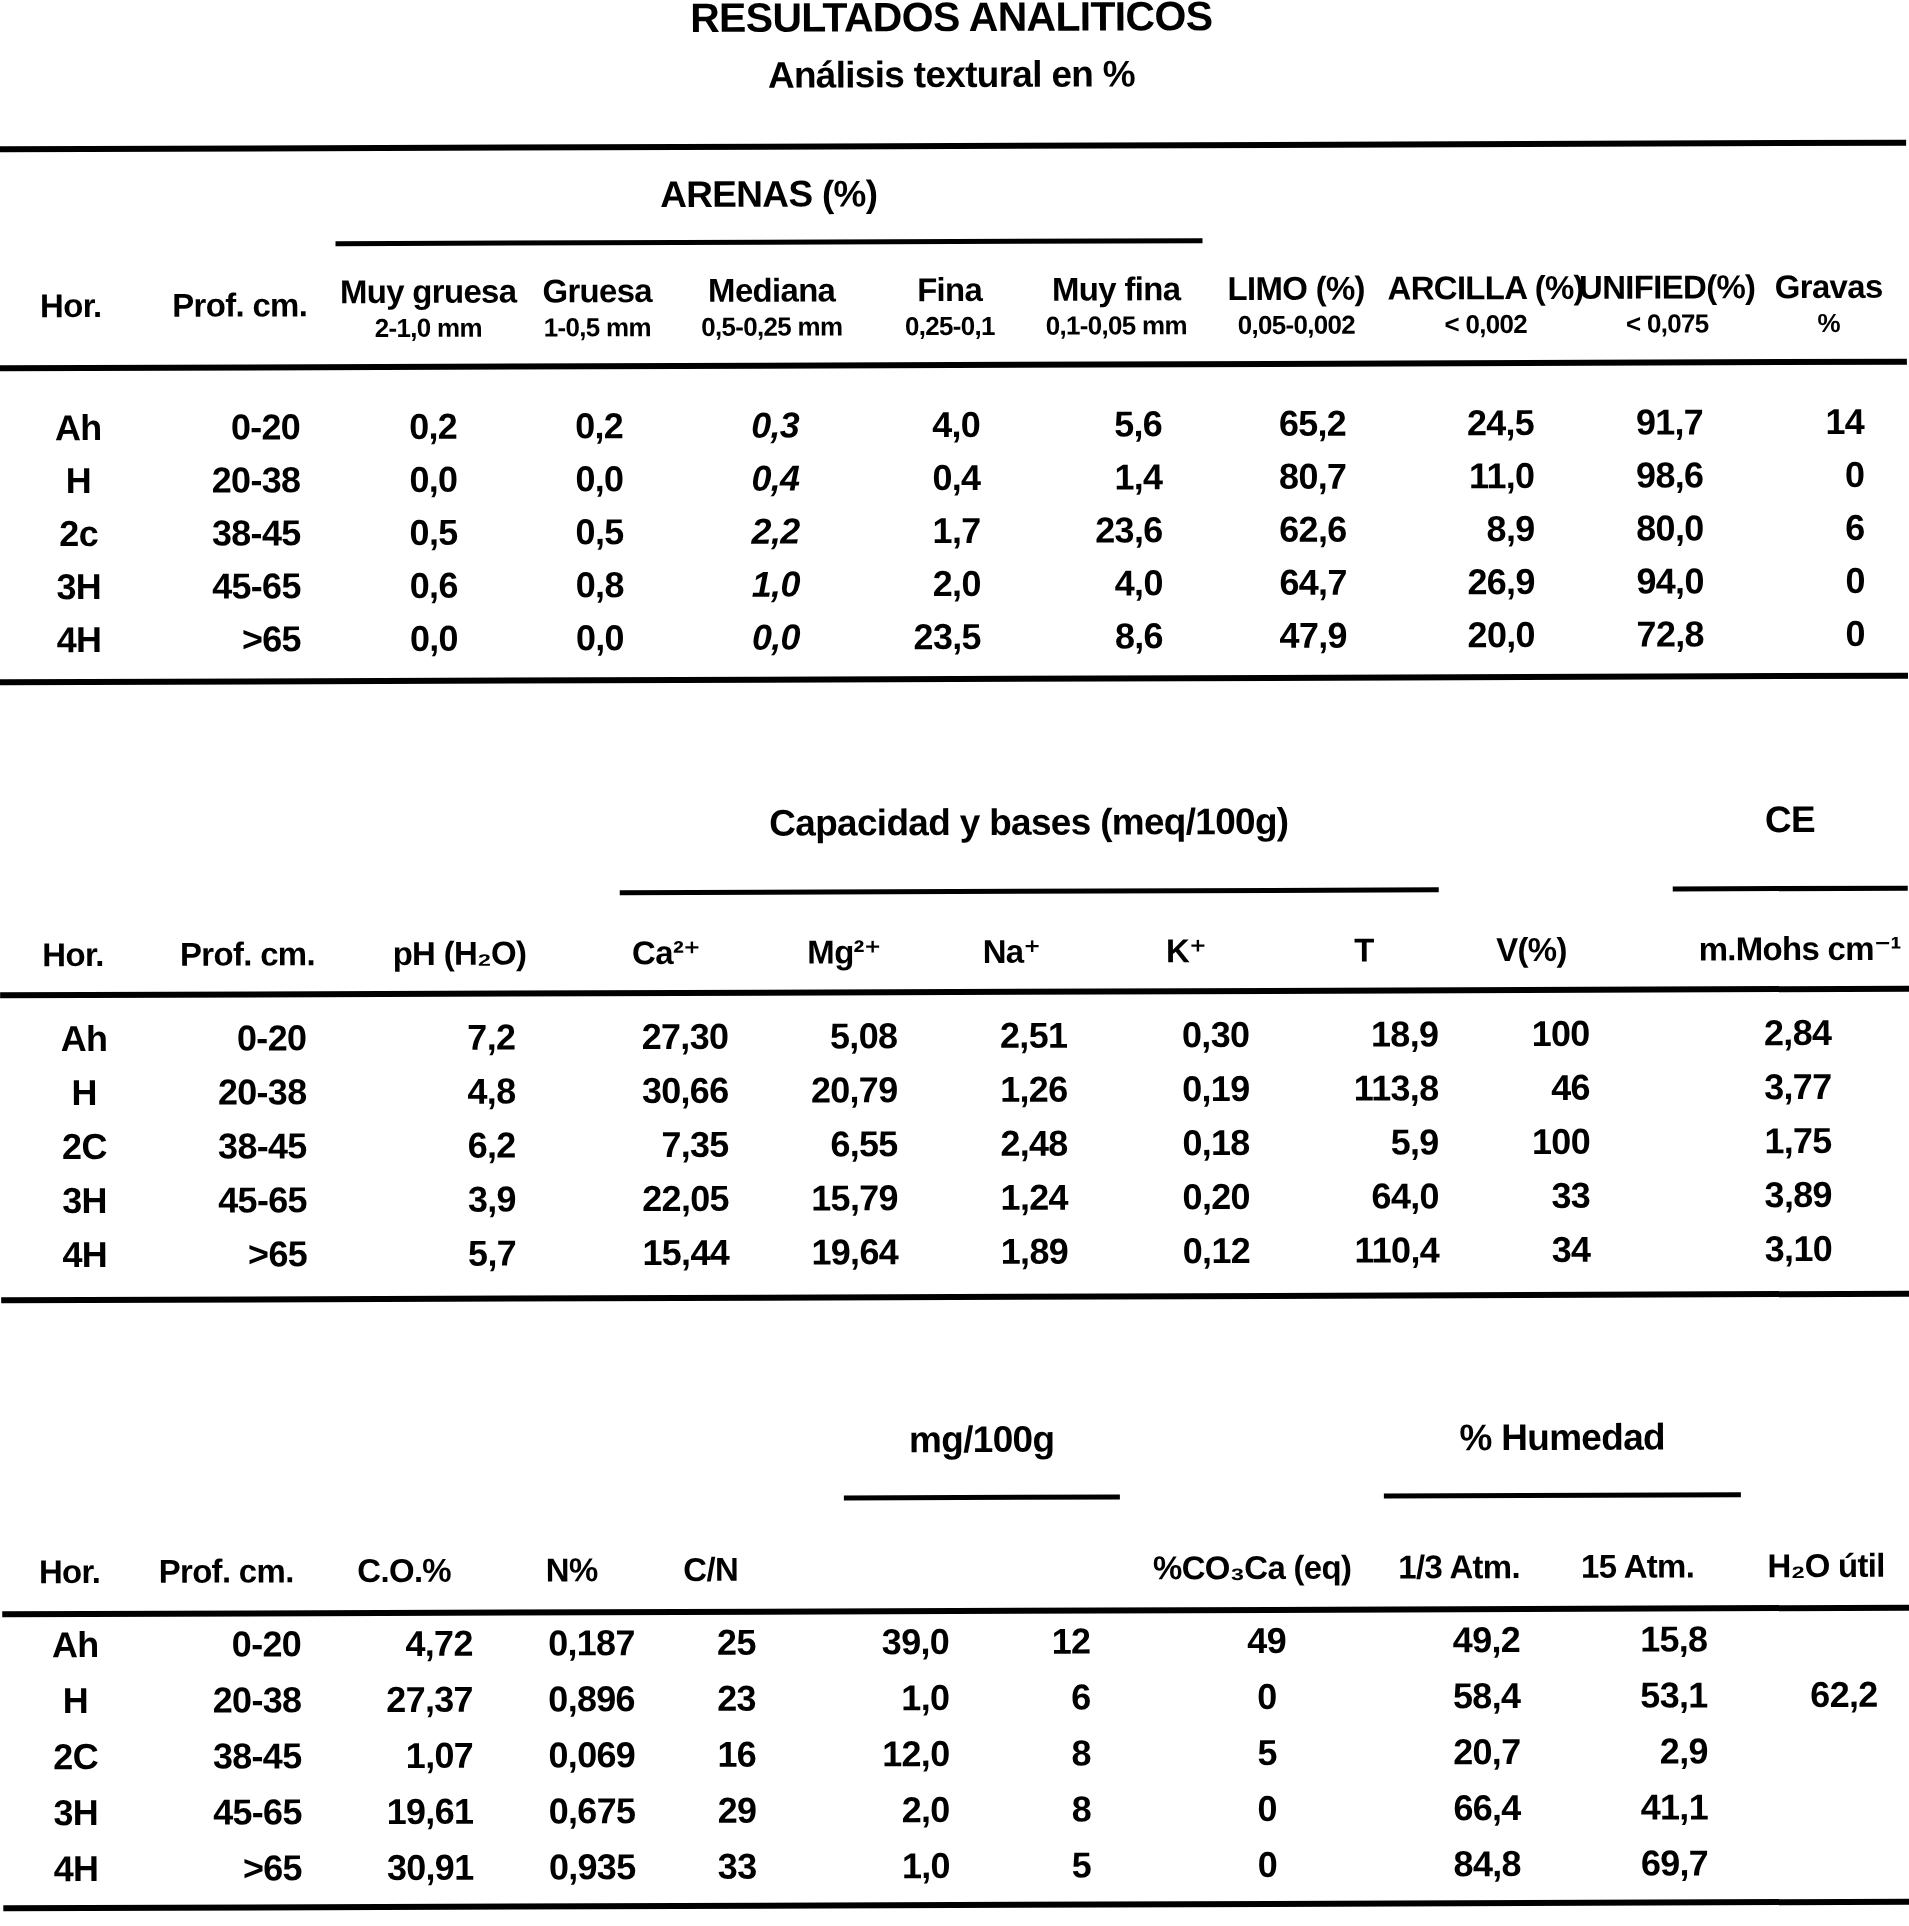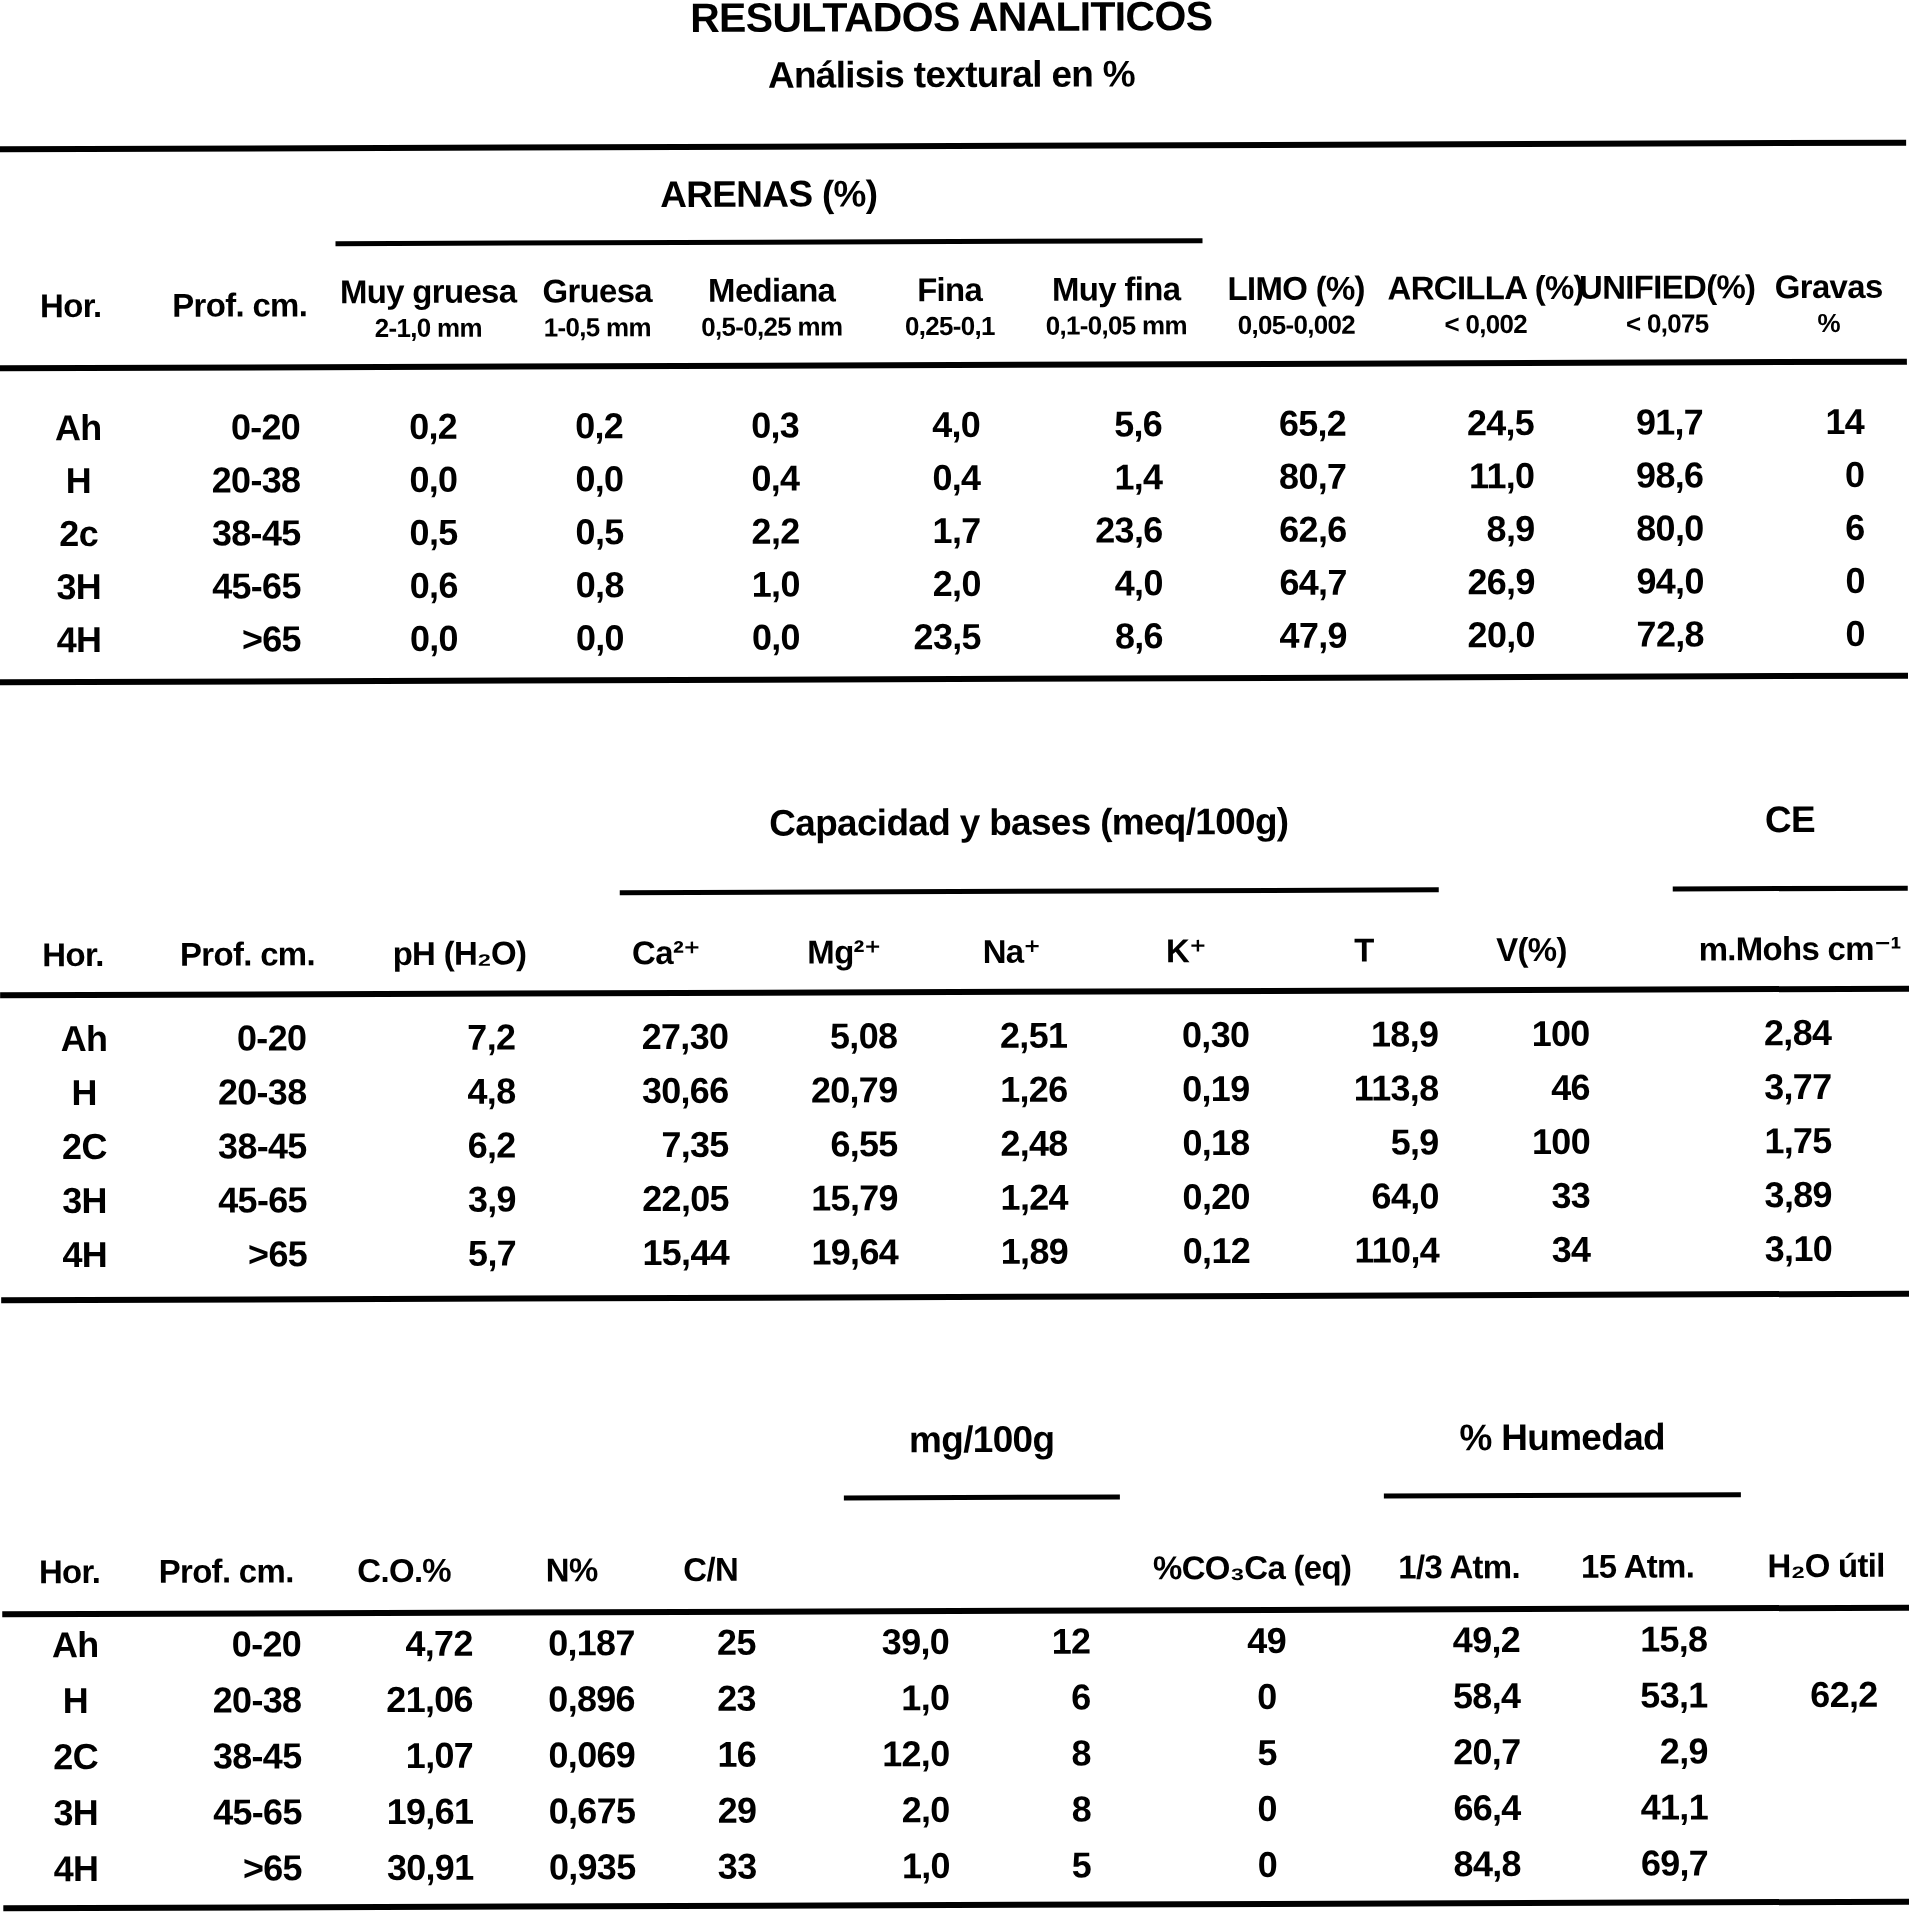--- a/index.html
+++ b/index.html
@@ -32,21 +32,21 @@
   .gouter{height:100%;}
   .ginner{height:100%;border-bottom:5px solid #000;display:flex;align-items:flex-start;justify-content:center;font-size:37px;line-height:1;white-space:nowrap;padding-top:5.7px;}
   .mmohs{justify-content:flex-end;padding-right:7.1px;}
 
   .d{display:flex;align-items:center;justify-content:flex-end;font-size:36px;line-height:1;white-space:nowrap;}
   
   .t1d > .d:nth-child(11n+1){justify-content:center;padding-left:14.3px;}
   .t1d > .d:nth-child(11n+2){padding-right:36px;}
   .t1d > .d:nth-child(11n+3){padding-right:64px;}
   .t1d > .d:nth-child(11n+4){padding-right:51px;}
-  .t1d > .d:nth-child(11n+5){padding-right:71px;}
+  .t1d > .d:nth-child(11n+5){padding-right:71px;font-style:italic;}
   .t1d > .d:nth-child(11n+6){padding-right:50px;}
   .t1d > .d:nth-child(11n+7){padding-right:41px;}
   .t1d > .d:nth-child(11n+8){padding-right:44px;}
   .t1d > .d:nth-child(11n+9){padding-right:48px;}
   .t1d > .d:nth-child(11n+10){padding-right:50px;text-align:right;}
   .t1d > .d:nth-child(11n){padding-right:41px;}
   
   .t2d > .d:nth-child(10n+1){justify-content:center;padding-left:21.4px;}
   .t2d > .d:nth-child(10n+2){padding-right:43px;}
   .t2d > .d:nth-child(10n+3){padding-right:55px;text-align:right;}
@@ -284,21 +284,21 @@
         <div class="d">0,187</div>
         <div class="d">25</div>
         <div class="d">39,0</div>
         <div class="d">12</div>
         <div class="d">49</div>
         <div class="d">49,2</div>
         <div class="d">15,8</div>
         <div class="d"></div>
     <div class="d">H</div>
         <div class="d">20-38</div>
-        <div class="d">21,06</div>
+        <div class="d">27,37</div>
         <div class="d">0,896</div>
         <div class="d">23</div>
         <div class="d">1,0</div>
         <div class="d">6</div>
         <div class="d">0</div>
         <div class="d">58,4</div>
         <div class="d">53,1</div>
         <div class="d">62,2</div>
     <div class="d">2C</div>
         <div class="d">38-45</div>

